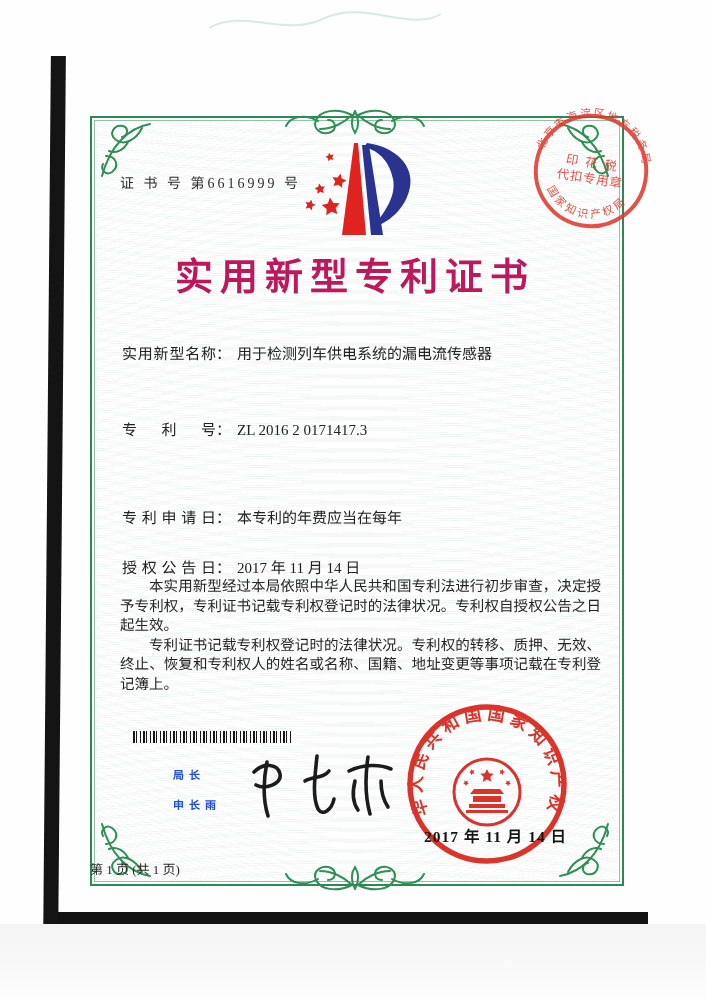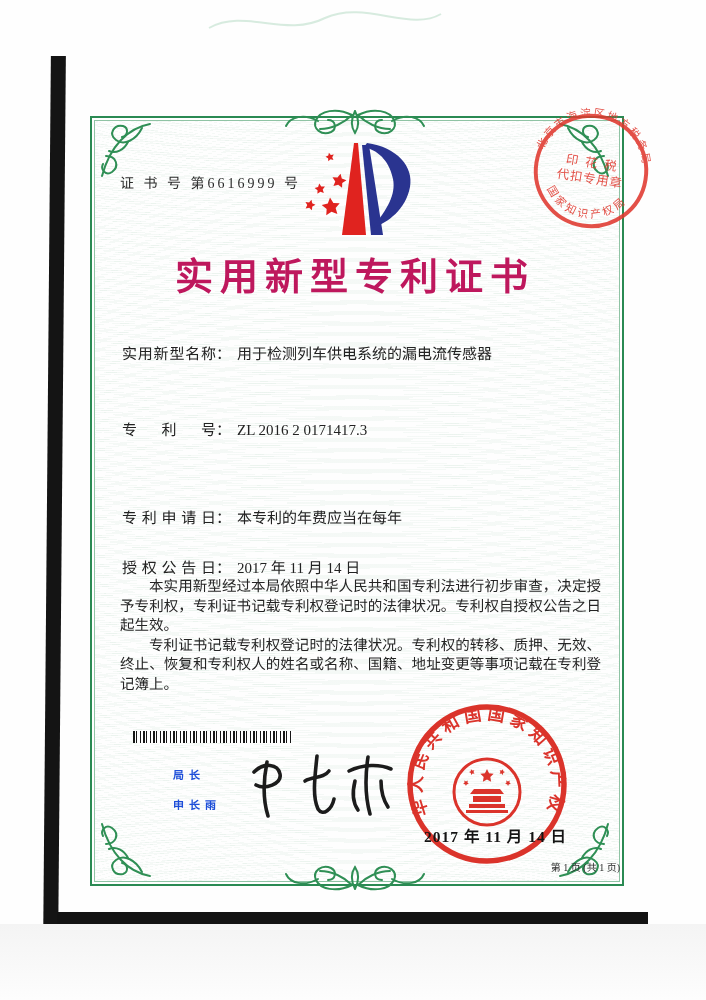--- a/index.html
+++ b/index.html
@@ -27,21 +27,21 @@
   .fcolon{display:inline-block;margin-right:6px;}
   .paras{position:absolute;left:120px;top:577px;width:481px;font-size:14.5px;line-height:19.6px;
          text-align:justify;color:#242424;}
   .paras p{margin:0;text-indent:2em;}
   .barcode{position:absolute;left:133px;top:731px;width:159px;height:12px;
     background:repeating-linear-gradient(90deg,#161616 0,#161616 2px,#fff 2px,#fff 3px,#161616 3px,#161616 4px,#fff 4px,#fff 7px,#161616 7px,#161616 8px,#fff 8px,#fff 10px);}
   .signer{position:absolute;left:125px;font-family:"Liberation Sans","DejaVu Sans",sans-serif;
           font-weight:700;font-size:11px;letter-spacing:5px;color:#1d4ed8;margin-left:48px;}
   .seal-date{position:absolute;left:424px;top:824px;font-size:15.5px;font-weight:700;
              letter-spacing:1px;color:#141414;z-index:6;}
-  .footer{position:absolute;left:90px;top:859px;width:530px;text-align:right;font-size:10px;color:#2a2a2a;}
+  .footer{position:absolute;left:90px;top:859px;width:530px;text-align:left;font-size:13px;color:#2a2a2a;}
   svg{position:absolute;overflow:visible;}
   .green-stroke{stroke:#2f8f55;fill:none;stroke-width:2;stroke-linecap:round;}
 </style>
 </head>
 <body>
 
 <div class="sheet">
 
   <div class="edge-left"></div>
   <div class="edge-bottom"></div>

